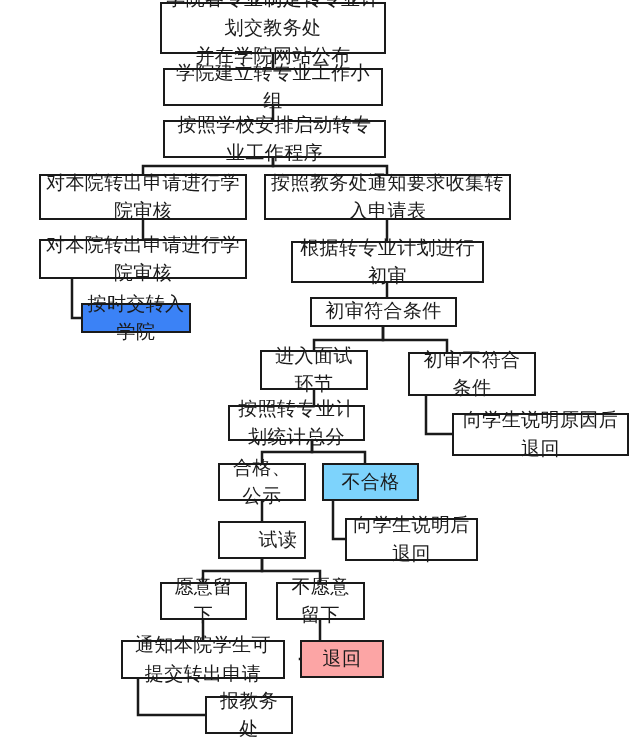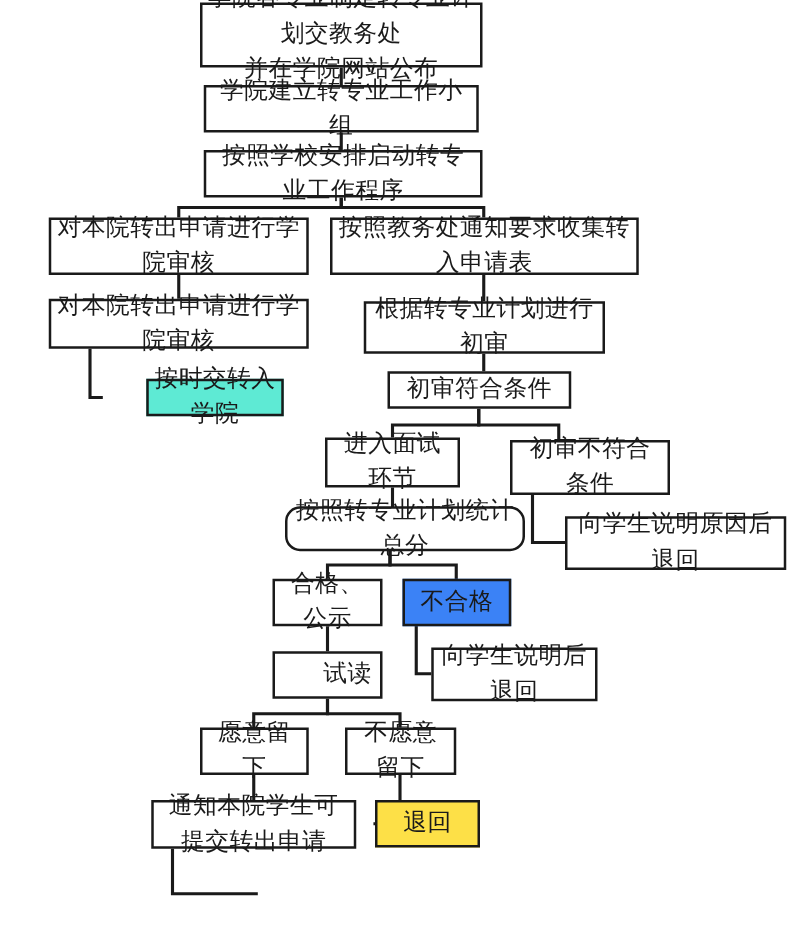--- a/index.html
+++ b/index.html
@@ -89,55 +89,58 @@
     </div>
     <div class="node" style="left: 264px; top: 174px; width: 247px; height: 46px; background: rgb(255, 255, 255); border-color: rgb(26, 26, 26);">
       <span class="txt">按照教务处通知要求收集转入申请表</span>
     </div>
     <div class="node" style="left: 39px; top: 239px; width: 208px; height: 40px; background: rgb(255, 255, 255); border-color: rgb(26, 26, 26); justify-content: center;">
       <span class="txt">对本院转出申请进行学院审核</span>
     </div>
     <div class="node" style="left: 291px; top: 241px; width: 193px; height: 42px; background: rgb(255, 255, 255); border-color: rgb(26, 26, 26);">
       <span class="txt">根据转专业计划进行初审</span>
     </div>
-    <div class="node" style="left: 81px; top: 303px; width: 110px; height: 30px; background: #5eead4; border-color: rgb(26, 26, 26); margin-left: 36px;">
+    <div class="node" style="left: 81px; top: 303px; width: 110px; height: 30px; background: #3b82f6; border-color: rgb(26, 26, 26);">
       <span class="txt">按时交转入学院</span>
     </div>
     <div class="node" style="left: 310px; top: 297px; width: 147px; height: 30px; background: rgb(255, 255, 255); border-color: rgb(26, 26, 26); font-family: Liberation Mono, monospace;">
       <span class="txt">初审符合条件</span>
     </div>
     <div class="node" style="left: 260px; top: 350px; width: 108px; height: 40px; background: rgb(255, 255, 255); border-color: rgb(26, 26, 26);">
       <span class="txt">进入面试环节</span>
     </div>
     <div class="node" style="left: 408px; top: 352px; width: 128px; height: 44px; background: rgb(255, 255, 255); border-color: rgb(26, 26, 26);">
       <span class="txt">初审不符合条件</span>
     </div>
-    <div class="node" style="left: 228px; top: 405px; width: 192px; height: 36px; background: rgb(255, 255, 255); border-color: rgb(26, 26, 26); border-radius: 12px;">
+    <div class="node" style="left: 228px; top: 405px; width: 137px; height: 36px; background: rgb(255, 255, 255); border-color: rgb(26, 26, 26);">
       <span class="txt">按照转专业计划统计总分</span>
     </div>
     <div class="node" style="left: 452px; top: 413px; width: 177px; height: 43px; background: rgb(255, 255, 255); border-color: rgb(26, 26, 26);">
       <span class="txt">向学生说明原因后退回</span>
     </div>
     <div class="node" style="left: 218px; top: 463px; width: 88px; height: 38px; background: rgb(255, 255, 255); border-color: rgb(26, 26, 26);">
       <span class="txt">合格、公示</span>
     </div>
-    <div class="node" style="left: 322px; top: 463px; width: 87px; height: 38px; background: #3b82f6; border-color: rgb(26, 26, 26);">
+    <div class="node" style="left: 322px; top: 463px; width: 97px; height: 38px; background: #7dd3fc; border-color: rgb(26, 26, 26);">
       <span class="txt">不合格</span>
     </div>
     <div class="node" style="left: 218px; top: 521px; width: 88px; height: 38px; background: rgb(255, 255, 255); border-color: rgb(26, 26, 26); padding-left: 32px;">
       <span class="txt">试读</span>
     </div>
     <div class="node" style="left: 345px; top: 518px; width: 133px; height: 43px; background: rgb(255, 255, 255); border-color: rgb(26, 26, 26);">
       <span class="txt">向学生说明后退回</span>
     </div>
     <div class="node" style="left: 160px; top: 582px; width: 87px; height: 38px; background: rgb(255, 255, 255); border-color: rgb(26, 26, 26);">
       <span class="txt">愿意留下</span>
     </div>
     <div class="node" style="left: 276px; top: 582px; width: 89px; height: 38px; background: rgb(255, 255, 255); border-color: rgb(26, 26, 26);">
       <span class="txt">不愿意留下</span>
     </div>
     <div class="node" style="left: 121px; top: 640px; width: 164px; height: 39px; background: rgb(255, 255, 255); border-color: rgb(26, 26, 26);">
       <span class="txt">通知本院学生可提交转出申请</span>
     </div>
-    <div class="node" style="left: 300px; top: 640px; width: 84px; height: 38px; background: #fde047; border-color: rgb(26, 26, 26);">
+    <div class="node" style="left: 300px; top: 640px; width: 84px; height: 38px; background: #fca5a5; border-color: rgb(26, 26, 26);">
       <span class="txt">退回</span>
+    </div>
+    <div class="node" style="left: 205px; top: 696px; width: 88px; height: 38px; background: rgb(255, 255, 255); border-color: rgb(26, 26, 26);">
+      <span class="txt">报教务处</span>
     </div>
   </div>
 
 </body></html>

